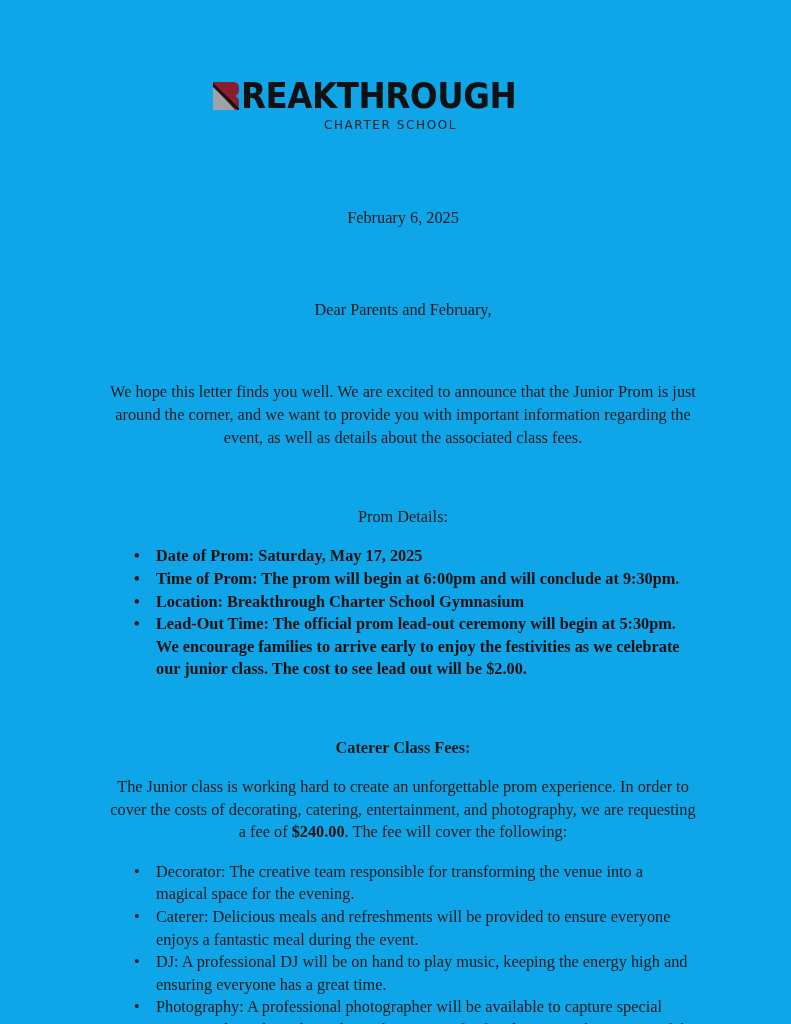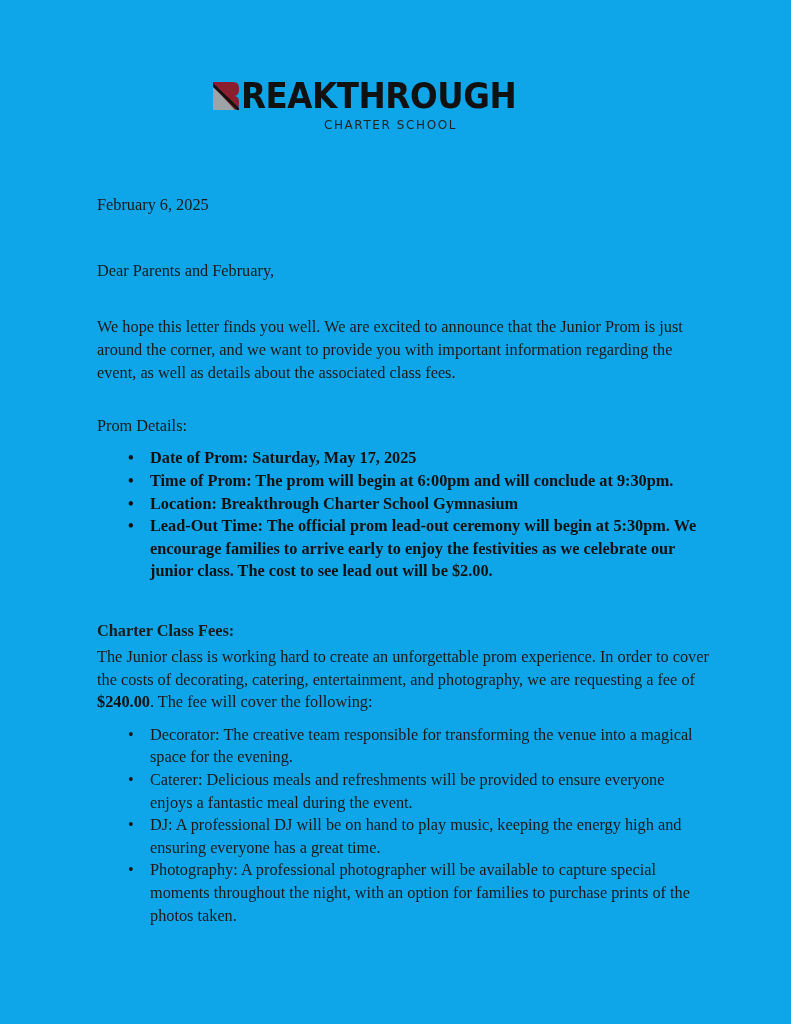--- a/index.html
+++ b/index.html
@@ -17,23 +17,23 @@
     .logo-sub {
       position: absolute; left: 30px; top: 38px; width: 295px; text-align: center;
       font-family: "DejaVu Sans", sans-serif; font-size: 12px; letter-spacing: 1.6px;
       color: #222; white-space: nowrap;
     }
 
     .body-text {
       position: absolute; left: 93px; top: 190px; width: 620px;
       font-family: "Liberation Serif", serif; font-size: 16.3px; line-height: 22.6px; color: #1a1a1a;
     }
-    .body-text p { margin: 4px; }
+    .body-text p { margin: 17px; text-align: center; }
     .gap { height: 22.6px; }
-    ul { margin: 10px; padding: 0 0 0 47px; list-style: none; }
+    ul { margin: 16px; padding: 0 0 0 47px; list-style: none; }
     li { position: relative; }
     li::before {
       content: "\2022"; position: absolute; left: -22px; top: 0;
       font-family: "Liberation Serif", serif;
     }
     .bold { font-weight: bold; color: #111; }
     .heading { font-weight: bold; }
   </style>
 </head>
 <body>
@@ -64,21 +64,21 @@
 
     <p>Prom Details:</p>
     <ul>
       <li class="bold">Date of Prom: Saturday, May 17, 2025</li>
       <li class="bold">Time of Prom: The prom will begin at 6:00pm and will conclude at 9:30pm.</li>
       <li class="bold">Location: Breakthrough Charter School Gymnasium</li>
       <li class="bold">Lead-Out Time: The official prom lead-out ceremony will begin at 5:30pm. We encourage families to arrive early to enjoy the festivities as we celebrate our junior class. The cost to see lead out will be $2.00.</li>
     </ul>
     <div class="gap"></div>
 
-    <p class="heading">Charter Class Fees:</p>
+    <p class="heading">Caterer Class Fees:</p>
     <p><span>The Junior class is working hard to create an unforgettable prom experience. In order to cover the costs of decorating, catering, entertainment, and photography, we are requesting a fee of </span><span class="bold">$240.00</span><span>. The fee will cover the following:</span></p>
     <ul>
       <li>Decorator: The creative team responsible for transforming the venue into a magical space for the evening.</li>
       <li>Caterer: Delicious meals and refreshments will be provided to ensure everyone enjoys a fantastic meal during the event.</li>
       <li>DJ: A professional DJ will be on hand to play music, keeping the energy high and ensuring everyone has a great time.</li>
       <li>Photography: A professional photographer will be available to capture special moments throughout the night, with an option for families to purchase prints of the photos taken.</li>
     </ul>
   </div>
 </div>
 

